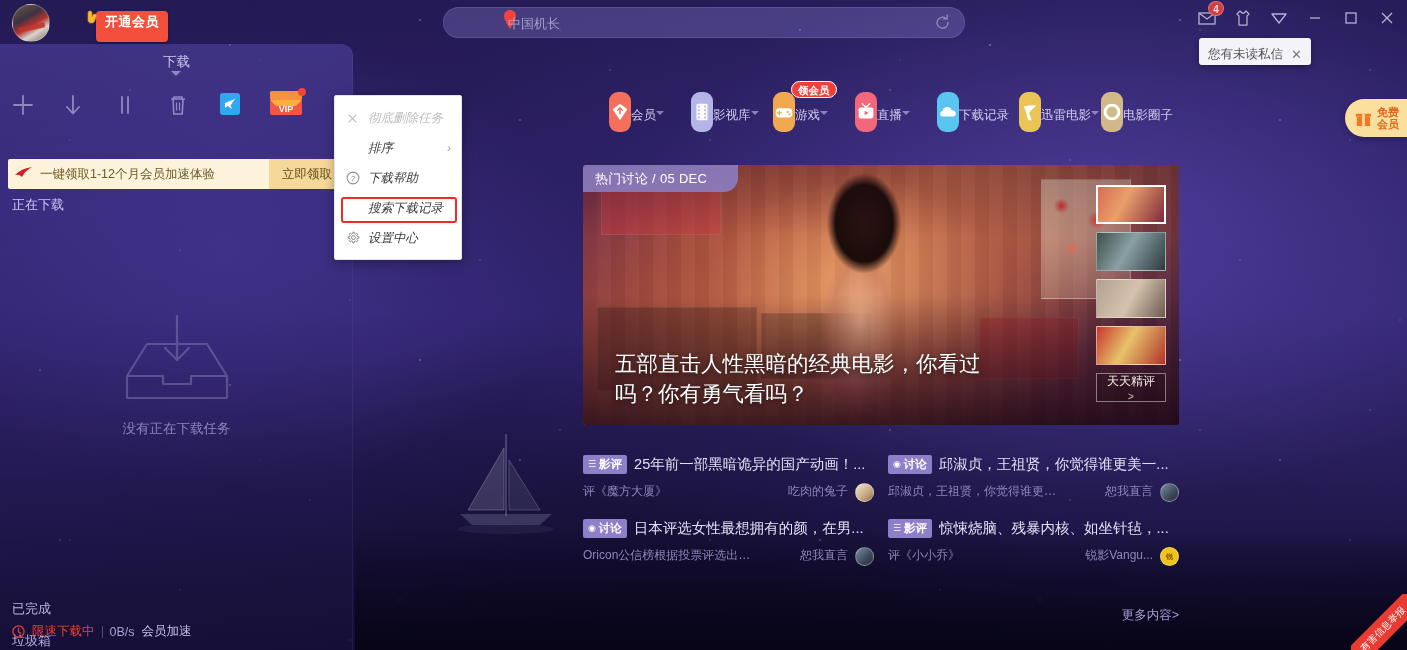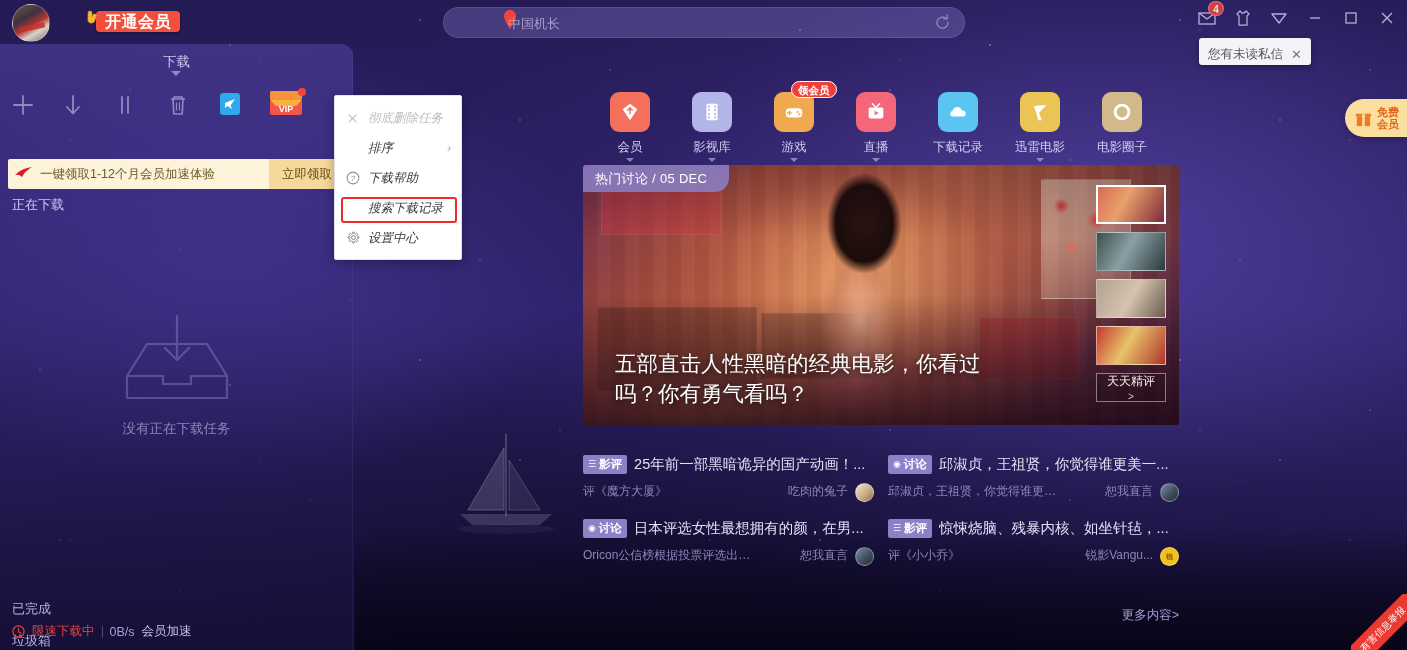--- a/index.html
+++ b/index.html
@@ -54,22 +54,22 @@
   
   .topbar { position:absolute; left:0; top:0; width:1407px; height:44px; z-index:40; }
   .avatar {
     position:absolute; left:12px; top:4px; width:38px; height:38px; border-radius:50%;
     background: linear-gradient(150deg,#6f5a47 0%,#3c3342 35%,#b0332f 55%,#d8d3cc 72%,#7a6a5c 100%);
     border:1px solid rgba(255,255,255,.25); overflow:hidden;
   }
   .avatar::after{content:"";position:absolute;left:6px;top:20px;width:26px;height:5px;background:#c2332c;transform:rotate(-12deg);opacity:.85;}
   .vip-pointer{position:absolute;left:86px;top:10px;width:14px;height:16px;z-index:2;}
   .open-vip {
-    position:absolute; left:96px; top:11px; height:21px; padding:0 9px; border-radius:4px;
-    background:#f2503c; color:#fff; font-size:16px; line-height:21px; font-weight:bold; letter-spacing:.5px;
+    position:absolute; left:96px; top:11px; height:31px; padding:0 9px; border-radius:4px;
+    background:#f2503c; color:#fff; font-size:13px; line-height:21px; font-weight:bold; letter-spacing:.5px;
     box-shadow:0 1px 3px rgba(0,0,0,.3);
   }
   .searchwrap{ position:absolute; left:443px; top:7px; width:522px; height:31px; }
   .search-pill{
     position:absolute; inset:0; border-radius:16px;
     background: rgba(150,140,220,.30);
     border:1px solid rgba(175,165,235,.18);
   }
   .search-ph{
     position:absolute; left:65px; top:8px; font-size:13px; color:#b8b0d8; opacity:.85;
@@ -153,21 +153,21 @@
   .ctx-ico{ width:15px; height:15px; flex:none; display:flex; align-items:center; justify-content:center; }
   .ctx-item .arrow{ position:absolute; right:10px; color:#9a9a9a; font-size:11px; }
   .ctx-item.indent{ padding-left:33px; }
   .ctx-highlight{
     position:absolute; left:6px; top:101px; width:116px; height:26px;
     border:2px solid #ee2b26; border-radius:3px; pointer-events:none;
   }
 
   
   .catnav{ position:absolute; left:609px; top:92px; display:flex; gap:40px; z-index:15; }
-  .cat{ width:42px; display:flex; flex-direction:column; align-items:center; position:relative; cursor:pointer; }
+  .cat{ width:42px; display:flex; align-items:center; position:relative; cursor:pointer; }
   .cat-ico{ width:40px; height:40px; border-radius:9px; display:flex; align-items:center; justify-content:center; }
   .cat-lbl{ margin-top:7px; font-size:12.5px; color:#d3cdf0; white-space:nowrap; }
   .cat-dn{ margin-top:2px; width:0;height:0;border-left:4px solid transparent;border-right:4px solid transparent;border-top:4px solid rgba(200,192,240,.6); }
   .cat-tag{
     position:absolute; left:18px; top:-11px; height:17px; padding:0 6px; border-radius:9px;
     background:#ef3f3a; color:#fff; font-size:10.5px; line-height:17px; white-space:nowrap;
     border:1.5px solid #fff; font-weight:bold;
   }
 
   
@@ -209,21 +209,21 @@
       radial-gradient(circle 10px at 34% 58%, #e06a55 0%, rgba(0,0,0,0) 70%),
       radial-gradient(circle 9px at 72% 68%, #c92f2f 0%, rgba(0,0,0,0) 70%),
       linear-gradient(160deg, rgba(240,225,205,.55), rgba(220,195,170,.2));
     border:1px solid rgba(255,255,255,.12);
   }
   .hero-shade{
     position:absolute; inset:0;
     background:linear-gradient(180deg, rgba(40,10,30,.30) 0%, rgba(0,0,0,0) 28%, rgba(0,0,0,0) 50%, rgba(40,12,26,.62) 86%, rgba(30,8,20,.80) 100%);
   }
   .hero-tag{
-    position:absolute; left:0; top:0; height:27px; padding:0 22px 0 12px;
+    position:absolute; left:0; top:0; height:27px; padding:0 31px 0 12px;
     background:rgba(138,126,196,.88); color:#fff; font-size:13px; line-height:27px; letter-spacing:.3px;
     border-bottom-right-radius:14px;
   }
   .hero-title{
     position:absolute; left:32px; bottom:16px; width:398px;
     font-size:21.5px; line-height:30px; color:#fff; font-weight:normal;
     text-shadow:0 2px 6px rgba(0,0,0,.7);
   }
   .hero-thumbs{ position:absolute; right:13px; top:20px; width:70px; display:flex; flex-direction:column; gap:8px; }
   .thumb{ width:70px; height:39px; border:1px solid rgba(255,255,255,.45); overflow:hidden; }

